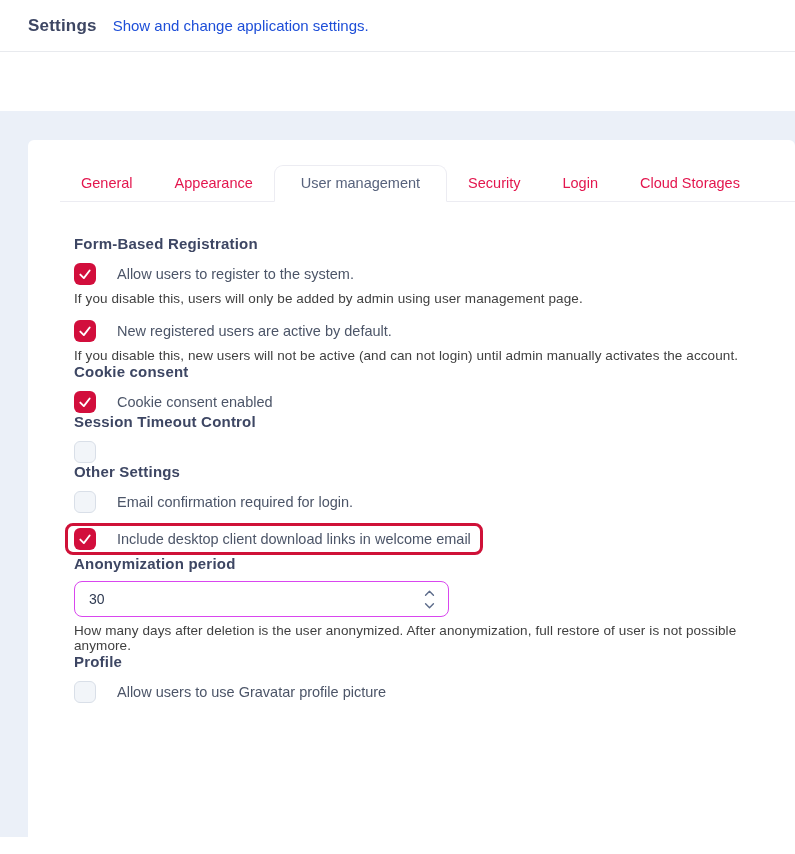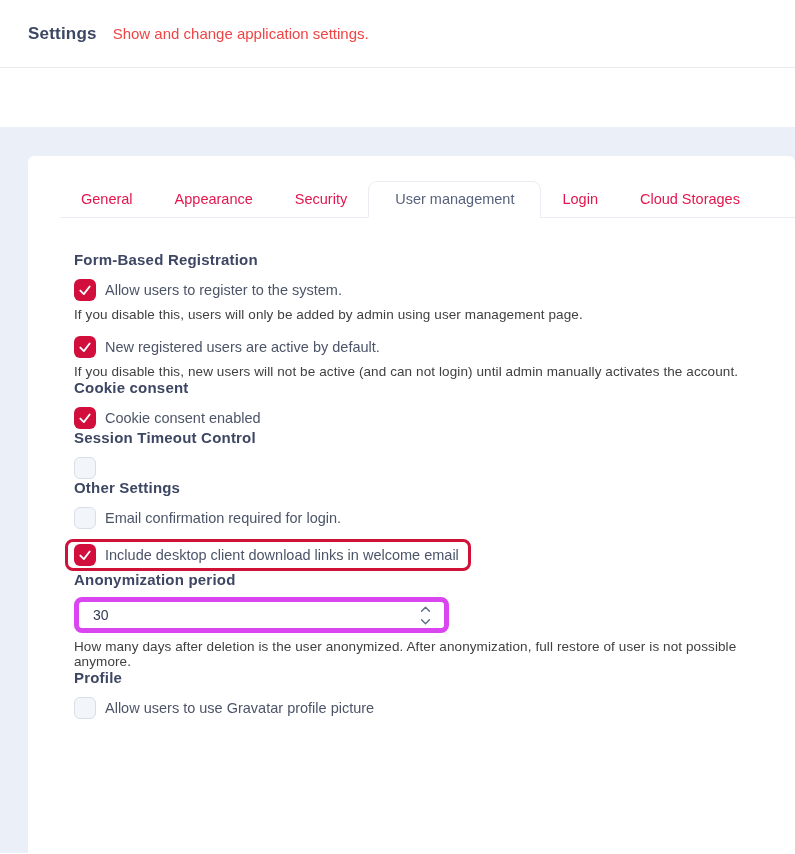--- a/index.html
+++ b/index.html
@@ -5,25 +5,25 @@
   * { margin:0; padding:0; box-sizing:border-box; }
   html,body { width:795px; height:854px; overflow:hidden; }
   body {
     font-family:"Liberation Sans", sans-serif;
     background:#fff;
     color:#4c5568;
     -webkit-font-smoothing:antialiased;
   }
   
   .topbar {
-    height:68px; background:#fff; border-bottom:1px solid #e8eaee;
+    height:52px; background:#fff; border-bottom:1px solid #e8eaee;
     display:flex; align-items:center; padding-left:28px; gap:16px;
   }
   .page-title { font-size:17px; font-weight:700; color:#3d4663; letter-spacing:.2px; }
-  .page-subtitle { font-size:15px; color:#ef4444; }
+  .page-subtitle { font-size:15px; color:#1d4ed8; }
   .topgap { height:59px; background:#fff; }
 
   
   .page-bg {
     background:#ebf0f8; height:726px; padding:29px 0 9px 28px;
   }
   .card {
     background:#fff; border-radius:6px; height:776px; width:767px;
     padding-top:26px;
   }
@@ -42,42 +42,42 @@
     border:1px solid #ececf2; border-bottom:1px solid #fff;
     border-radius:9px 9px 0 0; margin-bottom:-1px; padding:9px 26px 10px;
   }
 
   
   .content { padding:0 20px 0 46px; }
   .section-heading {
     font-size:15px; font-weight:700; color:#3d4663; letter-spacing:.2px;
   }
   .section-heading.first { margin-top:33px; }
-  .row { display:flex; align-items:center; gap:9px; margin-top:11px; width:fit-content; }
+  .row { display:flex; align-items:center; gap:21px; margin-top:11px; width:fit-content; }
   .row.after-helper { margin-top:14px;justify-content:flex-end; }
   .row.highlight {
     border:3px solid #cf1138; border-radius:8px;
     margin-left:-9px; margin-top:10px; padding:2px 9px 2px 6px;
   }
   .checkbox {
     width:22px; height:22px; border-radius:6px; flex:0 0 22px;
     display:flex; align-items:center; justify-content:center; cursor:pointer;
   }
   .checkbox.checked { background:#d20e3c; }
   .checkbox.unchecked { background:#f2f5f9; border:1px solid #d9dfe8; }
   .checkbox svg { width:14px; height:14px; }
   .row-label { font-size:14.5px; color:#4c5568; }
   .helper {
     font-size:13.5px; color:#404040; margin-top:6px; letter-spacing:.1px;
   }
 
   
   .num-input-wrap {
     margin-top:9px; width:375px; height:36px;
-    border:5px solid #d946ef; border-radius:8px; background:#fff;
+    border:1px solid #d946ef; border-radius:8px; background:#fff;
     display:flex; align-items:center; padding:0 8px 0 0;
   }
   .num-input {
     border:none; outline:none; flex:1; height:100%; padding-left:14px;
     font-family:"Liberation Sans", sans-serif; font-size:14px; color:#2f3a52;
     background:transparent;
   }
   .spinner { display:flex; flex-direction:column; gap:3px; padding-right:4px; }
   .spin-btn { background:none; border:none; cursor:pointer; line-height:0; padding:1px; }
   .spin-btn svg { width:11px; height:7px; }
@@ -89,22 +89,22 @@
   <span class="page-title">Settings</span>
   <span class="page-subtitle">Show and change application settings.</span>
 </div>
 <div class="topgap"></div>
 
 <div class="page-bg">
   <div class="card">
     <div class="tabs">
         <div class="tab">General</div>
         <div class="tab">Appearance</div>
+        <div class="tab active">User management</div>
         <div class="tab">Security</div>
-        <div class="tab active">User management</div>
         <div class="tab">Login</div>
         <div class="tab">Cloud Storages</div>
       </div>
     <div class="content">
         <div class="section-heading first">Form-Based Registration</div>
         <div class="row">
           <span class="checkbox checked">
             <svg viewBox="0 0 24 24">
               <polyline points="4,13 10,19 20,6" fill="none" stroke="#ffffff" stroke-width="3.2" stroke-linecap="round" stroke-linejoin="round"></polyline>
             </svg>

